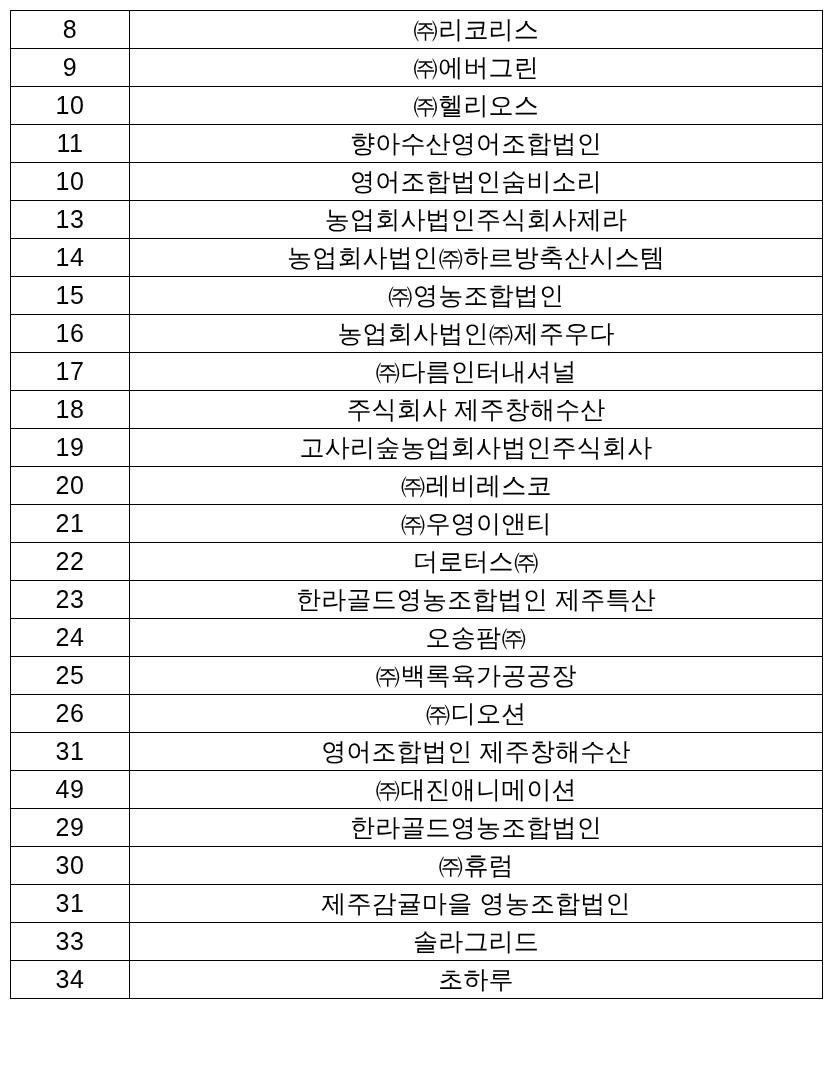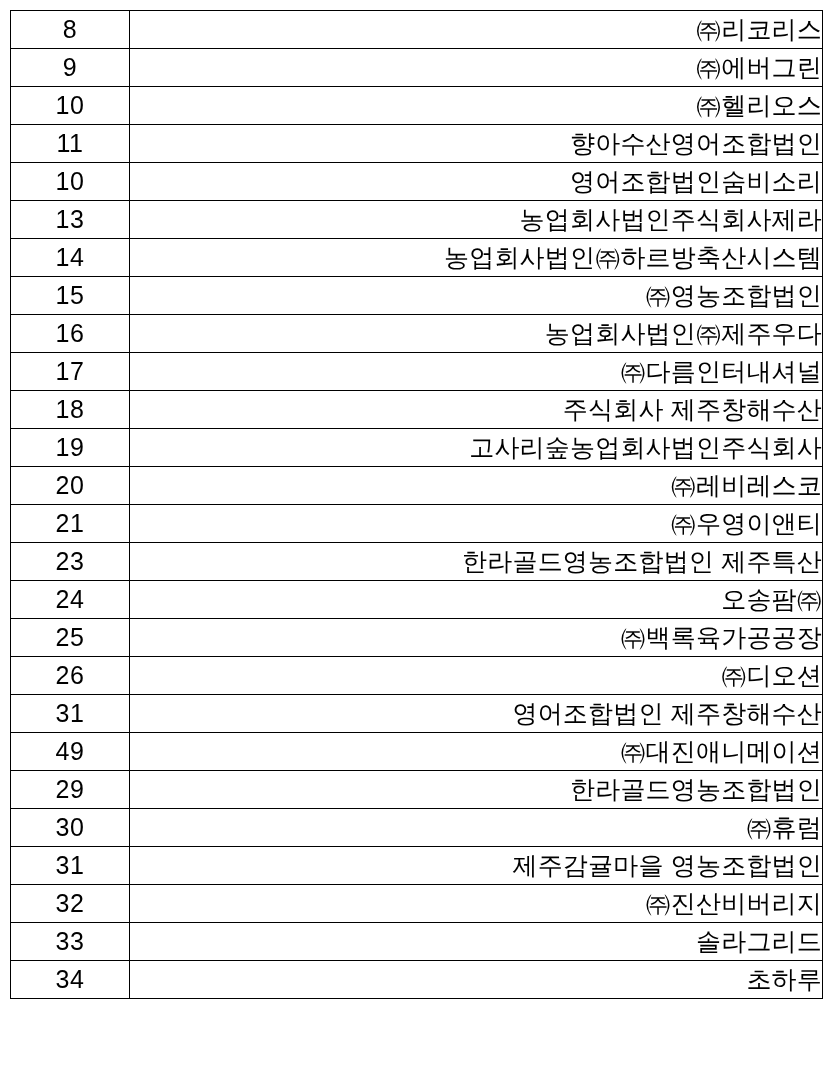--- a/index.html
+++ b/index.html
@@ -35,21 +35,21 @@
     line-height: 1.1;
     font-weight: 400;
   }
   td.num-cell {
     width: 118px;
     text-align: center;
     letter-spacing: 0.5px;
   }
   td.name-cell {
     width: 692px;
-    text-align: right;
+    text-align: center;
     padding-left: 13px;
     letter-spacing: 0.2px;
   }
 </style>
 </head>
 <body>
 
 <div class="page">
   <table class="company-table">
     <tbody>
@@ -103,20 +103,24 @@
         </tr>
         <tr>
           <td class="num-cell">20</td>
           <td class="name-cell">㈜레비레스코</td>
         </tr>
         <tr>
           <td class="num-cell">21</td>
           <td class="name-cell">㈜우영이앤티</td>
         </tr>
         <tr>
+          <td class="num-cell">22</td>
+          <td class="name-cell">더로터스㈜</td>
+        </tr>
+        <tr>
           <td class="num-cell">23</td>
           <td class="name-cell">한라골드영농조합법인  제주특산</td>
         </tr>
         <tr>
           <td class="num-cell">24</td>
           <td class="name-cell">오송팜㈜</td>
         </tr>
         <tr>
           <td class="num-cell">25</td>
           <td class="name-cell">㈜백록육가공공장</td>
@@ -139,24 +143,20 @@
         </tr>
         <tr>
           <td class="num-cell">30</td>
           <td class="name-cell">㈜휴럼</td>
         </tr>
         <tr>
           <td class="num-cell">31</td>
           <td class="name-cell">제주감귤마을  영농조합법인</td>
         </tr>
         <tr>
-          <td class="num-cell">32</td>
-          <td class="name-cell">㈜진산비버리지</td>
-        </tr>
-        <tr>
           <td class="num-cell">33</td>
           <td class="name-cell">솔라그리드</td>
         </tr>
         <tr>
           <td class="num-cell">34</td>
           <td class="name-cell">초하루</td>
         </tr>
       </tbody>
   </table>
 </div>

